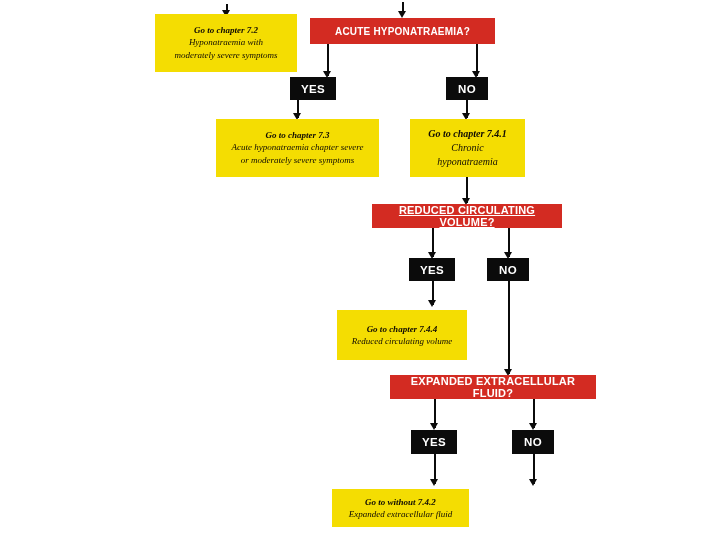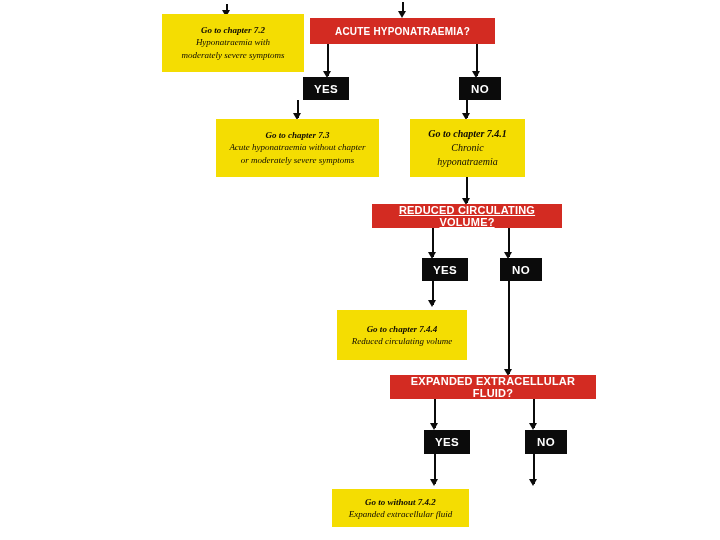--- a/index.html
+++ b/index.html
@@ -37,21 +37,20 @@
     letter-spacing: 0.2px;
     text-transform: uppercase;
   }
 
   .node-answer {
     background: #0b0b0b;
     color: #ffffff;
     font-family: "Liberation Sans", sans-serif;
     font-weight: 700;
     letter-spacing: 0.4px;
-    margin-left: 13px;
   }
 
   .node-action {
     background: #f4dd02;
     color: #100c05;
     font-family: "Liberation Serif", serif;
     font-style: italic;
     padding: 4px 6px;
   }
 
@@ -87,21 +86,21 @@
 <body>
 
 <div id="canvas">
 
   <div class="conn conn-v" style="left:226px; top:4px; height:9px;"></div>
   <div class="arrowhead" style="left:221.6px; top:10px;"></div>
 
   <div class="conn conn-v" style="left:402px; top:2px; height:12px;"></div>
   <div class="arrowhead" style="left:397.6px; top:11px;"></div>
 
-  <div class="node node-action" style="left:162px; top:14px; width:142px; height:58px; font-size:9px;">
+  <div class="node node-action" style="left:155px; top:14px; width:142px; height:58px; font-size:9px;">
     <div class="action-title">Go to chapter 7.2</div>
     <div class="action-line">Hyponatraemia with</div>
     <div class="action-line">moderately severe symptoms</div>
   </div>
 
   <div class="node node-decision" style="left:310px; top:18px; width:185px; height:26px; font-size:10px;">
     <span>ACUTE HYPONATRAEMIA?</span>
   </div>
 
   <div class="conn conn-v" style="left:327px; top:44px; height:32px;"></div>
@@ -119,21 +118,21 @@
   </div>
 
   <div class="conn conn-v" style="left:297px; top:100px; height:18px;"></div>
   <div class="arrowhead" style="left:292.6px; top:113px;"></div>
 
   <div class="conn conn-v" style="left:466px; top:100px; height:18px;"></div>
   <div class="arrowhead" style="left:461.6px; top:113px;"></div>
 
   <div class="node node-action" style="left:216px; top:119px; width:163px; height:58px; font-size:9px;">
     <div class="action-title">Go to chapter 7.3</div>
-    <div class="action-line">Acute hyponatraemia without chapter</div>
+    <div class="action-line">Acute hyponatraemia chapter severe</div>
     <div class="action-line">or moderately severe symptoms</div>
   </div>
 
   <div class="node node-action" style="left:410px; top:119px; width:115px; height:58px; font-size:10px;">
     <div class="action-title">Go to chapter 7.4.1</div>
     <div class="action-line">Chronic</div>
     <div class="action-line">hyponatraemia</div>
   </div>
 
   <div class="conn conn-v" style="left:466px; top:177px; height:26px;"></div>

